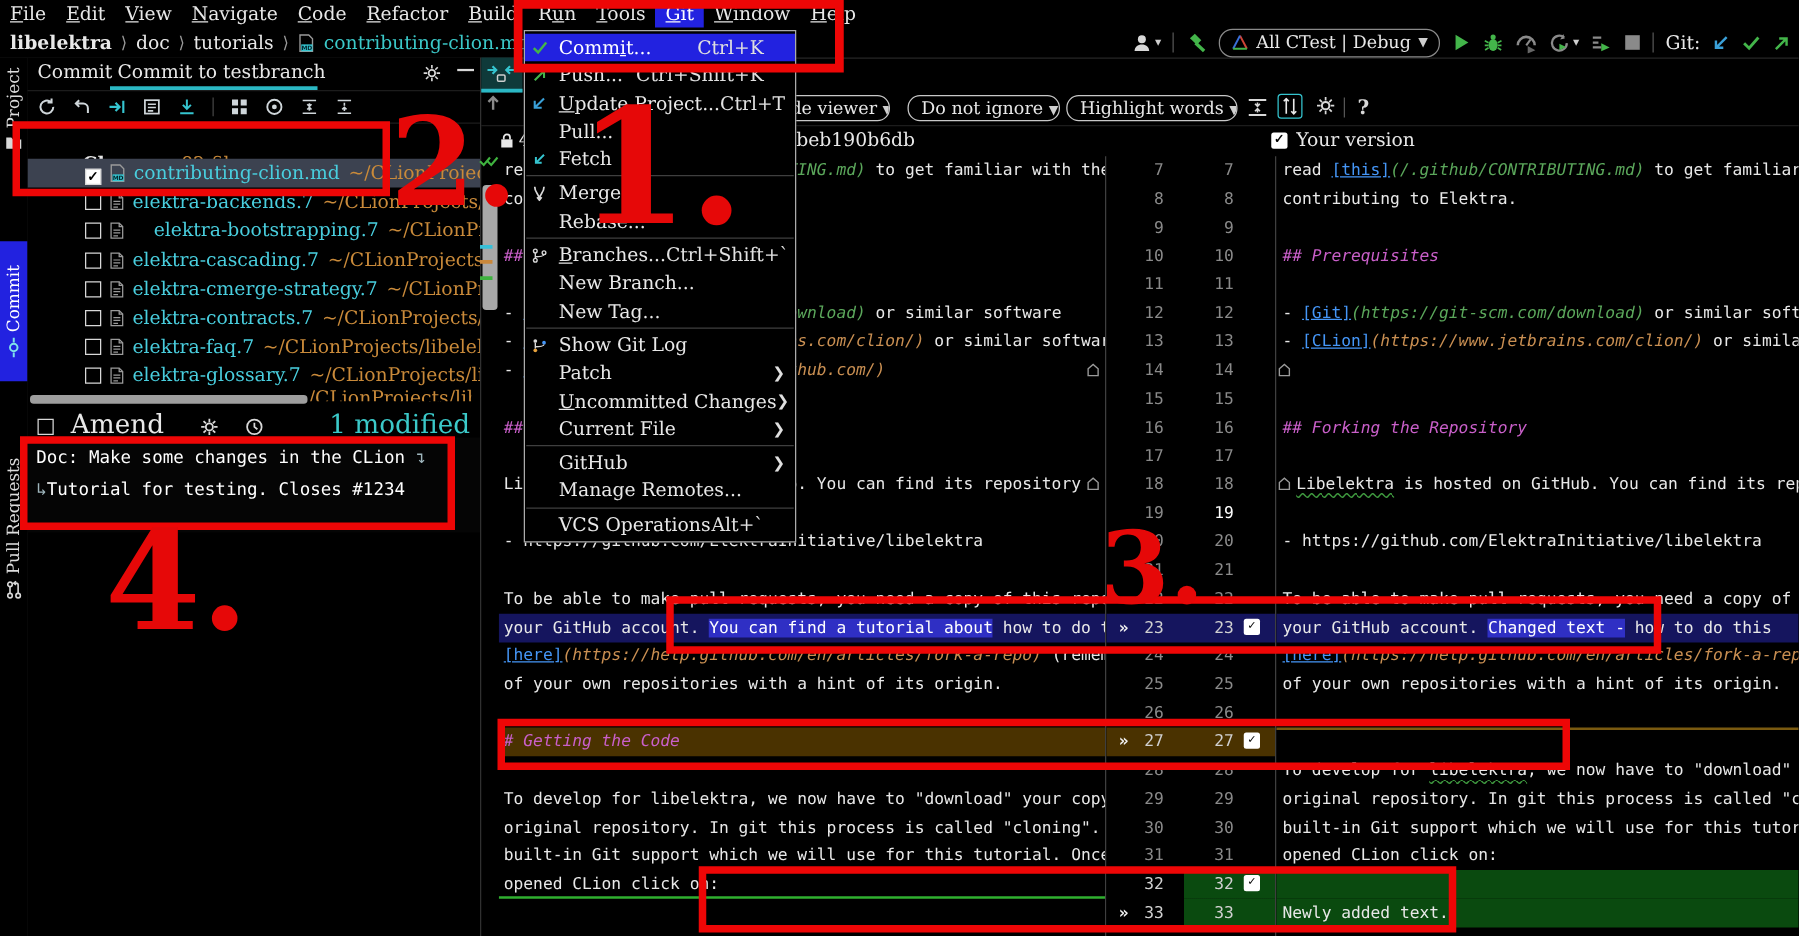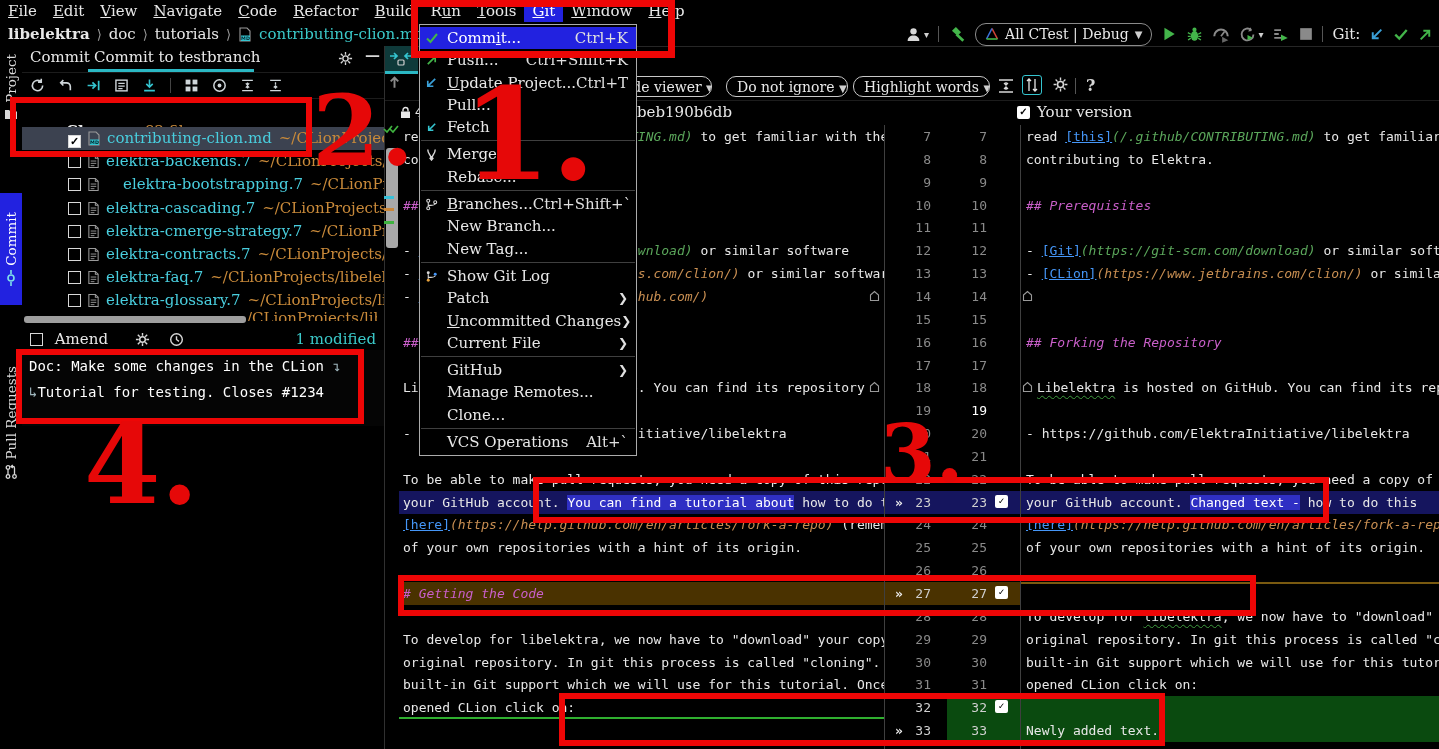--- a/index.html
+++ b/index.html
@@ -45,21 +45,21 @@
   #ctree{position:absolute;left:0;top:54px;width:362px;height:226px;overflow:hidden;font-size:15px;}
   .trow{position:absolute;left:0;width:362px;height:23px;line-height:23px;white-space:nowrap;overflow:hidden;}
   .trow.selected{background:#3c4250;}
   .fname{color:#49cede;}
   .fpath{color:#c98a3a;}
   .cbx{display:inline-block;width:13px;height:13px;border:1.5px solid #d8d8d8;box-sizing:border-box;background:#000;text-align:center;vertical-align:middle;}
   .cbx.on{background:#fff;color:#000;font-size:11px;line-height:11px;font-weight:bold;}
   .cbx.dash{background:#fff;color:#000;font-size:11px;line-height:9px;font-weight:bold;}
   .gcb{display:inline-block;width:13px;height:13px;background:#fff;color:#000;font-size:10px;line-height:12px;text-align:center;font-weight:bold;border-radius:2px;}
   #hscroll{position:absolute;left:2px;top:270px;width:222px;height:7px;background:#9e9e9e;border-radius:3px;}
-  #amendrow{position:absolute;left:0;top:281px;width:362px;height:24px;line-height:24px;font-size:15px;}
+  #amendrow{position:absolute;left:0;top:281px;width:362px;height:24px;line-height:24px;font-size:21px;}
   #msgbox{position:absolute;left:0;top:304px;width:362px;height:76px;background:#050505;font-size:14px;}
   .msgline{position:absolute;left:7px;white-space:pre;color:#fff;}
   .wrapglyph{color:#9fb6bd;}
   .modcount{color:#3bc9c9;}
 
   
   #dtab{left:385px;top:46px;width:33px;height:25px;background:#0f3a3a;border-bottom:3px solid #2bb8c4;}
   #dstripe-thumb{left:386px;top:148px;width:12px;height:100px;background:#a8a8a8;border-radius:3px;}
   .stick{position:absolute;left:384px;width:10px;height:3px;}
   #dtoolbar-row{left:385px;top:72px;width:1054px;height:28px;border-bottom:1px solid #1c1c1c;}
@@ -90,21 +90,21 @@
   .gnum.bold{color:#fff;}
   .chev{position:absolute;left:10px;color:#f0f0f0;font-weight:bold;}
   .fold{position:absolute;top:5px;}
 
   
   #gitmenu{left:419px;top:24px;width:216px;background:#000;border:1px solid #ababab;z-index:40;font-size:15px;padding:2px 0;}
   .gmi{height:22.3px;line-height:22.3px;display:flex;align-items:center;white-space:nowrap;}
   .gmi.selected{background:#2222e0;color:#fff;}
   .gmi-ic{width:22px;padding-left:5px;flex:0 0 auto;display:flex;align-items:center;}
   .gmi-label{flex:1 1 auto;}
-  .gmi-sc{padding-right:8px;color:#e0e0e0;text-align:center;}
+  .gmi-sc{padding-right:25px;color:#e0e0e0;text-align:center;}
   .gmi-sub{padding-right:8px;color:#e0e0e0;font-size:12px;}
   .gmsep{height:1px;background:#3f3f3f;margin:2px 1px;}
 
   
   .rbox{position:absolute;border:6px solid #ee0606;z-index:60;pointer-events:none;}
   .rnum{position:absolute;color:#e60808;font-weight:bold;z-index:60;line-height:1;font-family:"DejaVu Serif",serif;pointer-events:none;}
 </style>
 </head>
 <body>
 
@@ -647,24 +647,20 @@
     <div class="gmsep"></div>
     <div class="gmi">
       <span class="gmi-ic"></span>
       <span class="gmi-label">GitHub</span>
       <span class="gmi-sub">❯</span>
     </div>
     <div class="gmi">
       <span class="gmi-ic"></span>
       <span class="gmi-label">Manage Remotes...</span>
     </div>
-    <div class="gmi">
-      <span class="gmi-ic"></span>
-      <span class="gmi-label">Clone...</span>
-    </div>
     <div class="gmsep"></div>
     <div class="gmi">
       <span class="gmi-ic"></span>
       <span class="gmi-label">VCS Operations</span>
       <span class="gmi-sc">Alt+`</span>
     </div>
   </div>
 
 <div class="rbox" style="left:411px;top:0;width:250px;height:44px;border-width:7px;"></div>
 <div class="rnum" style="left:462px;top:70px;font-size:128px;">1.</div>

